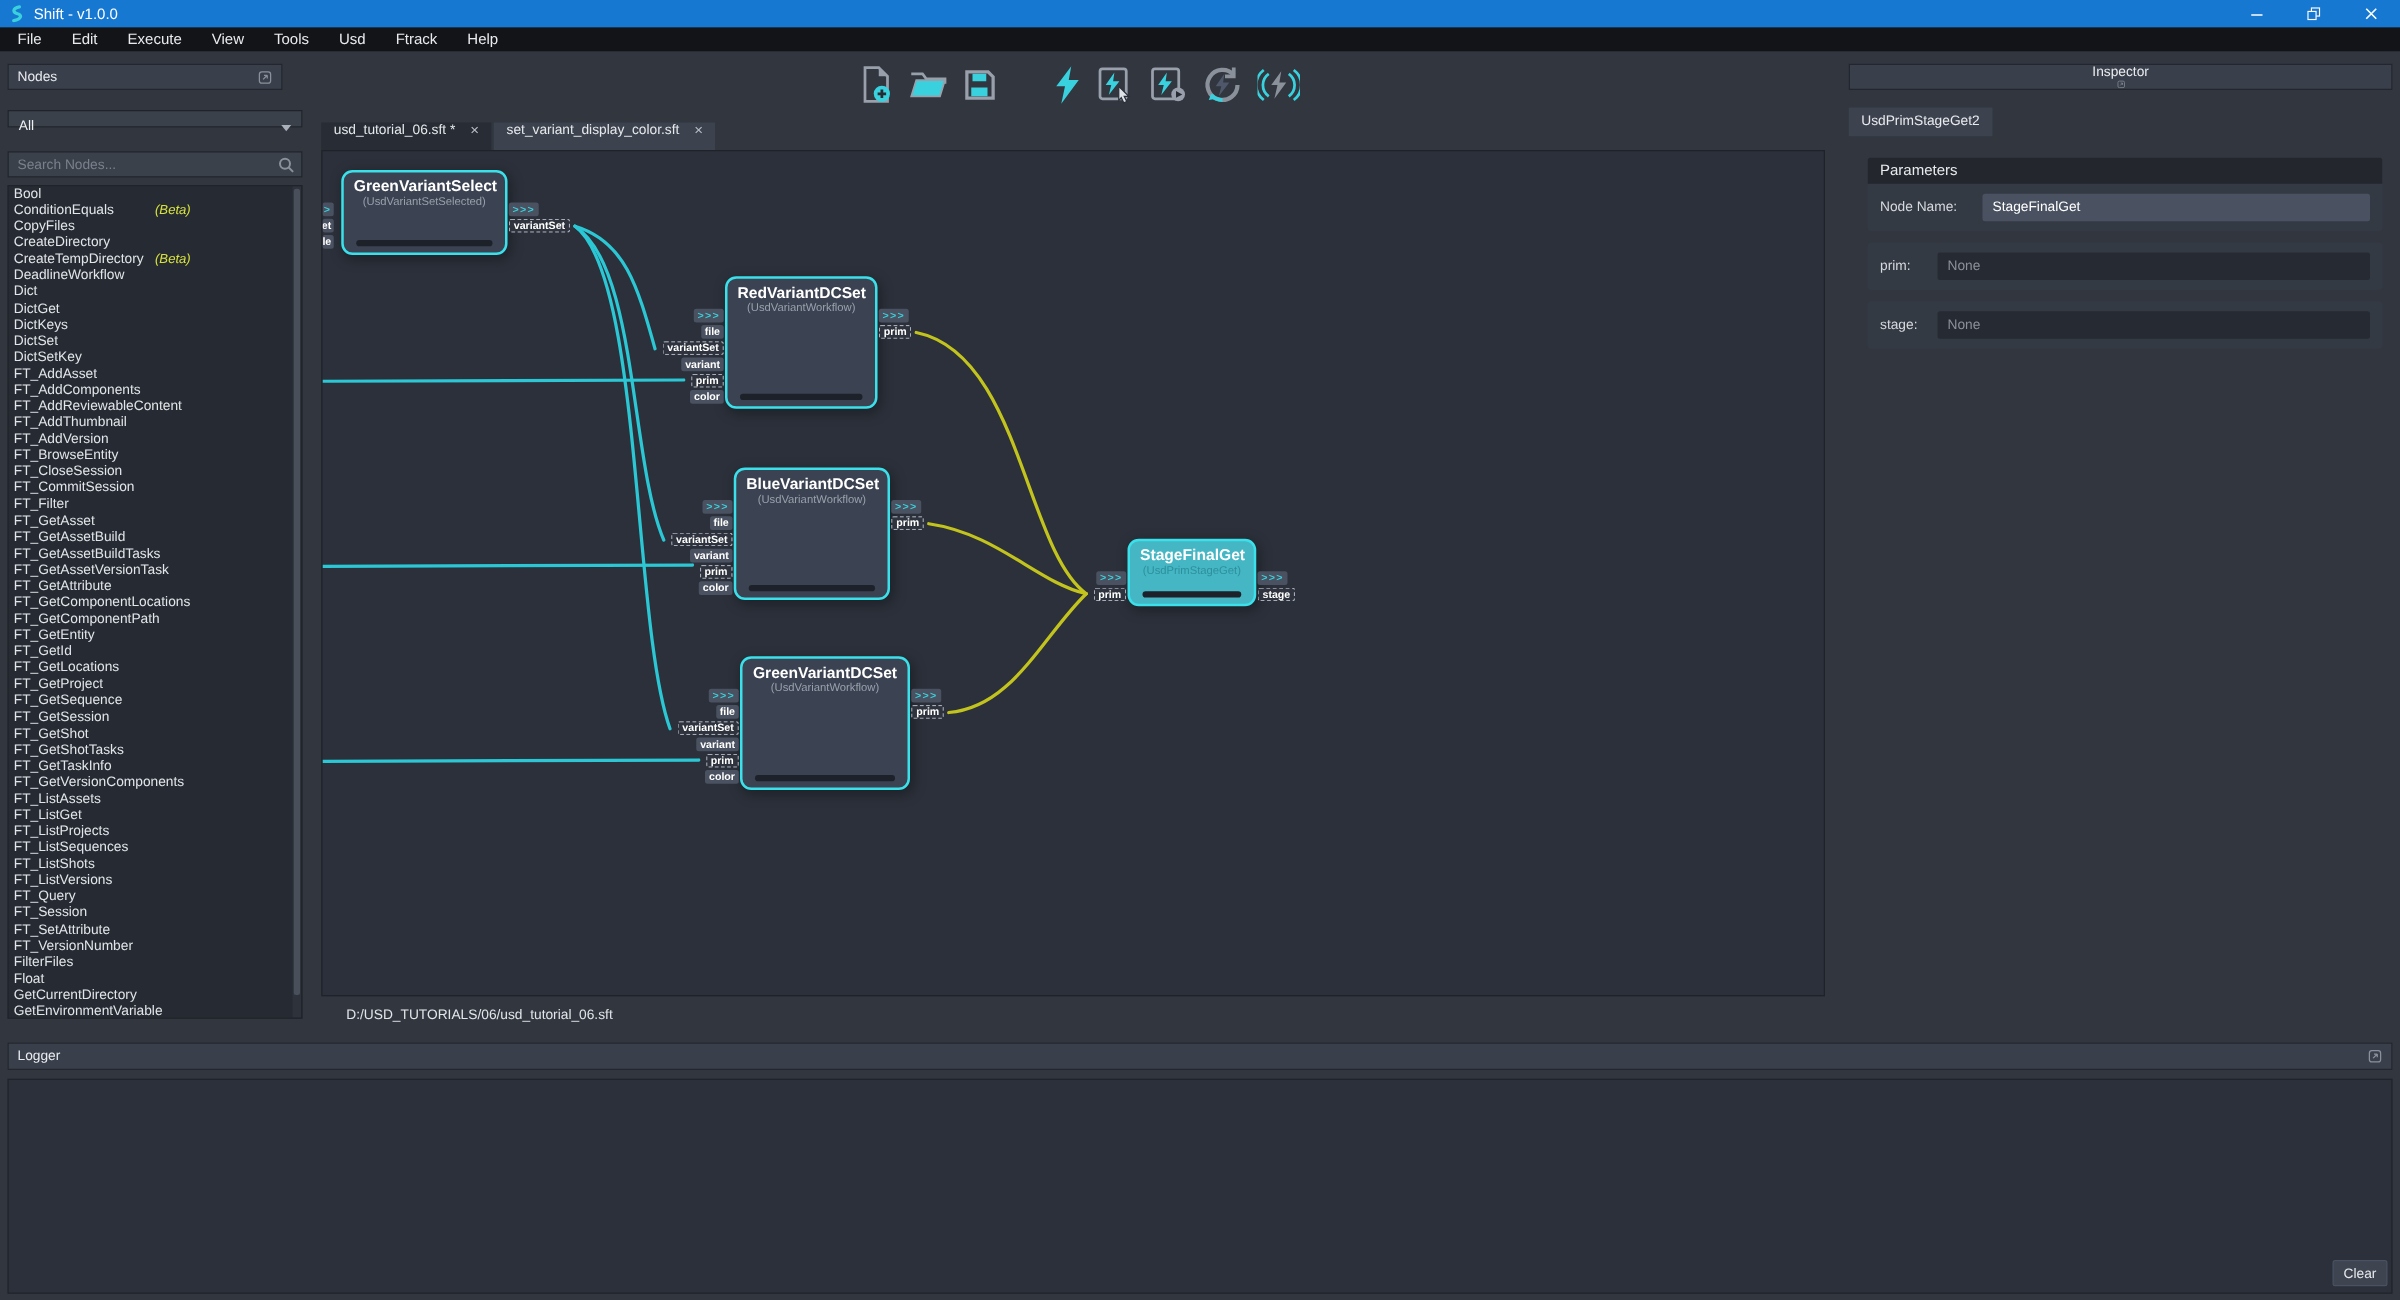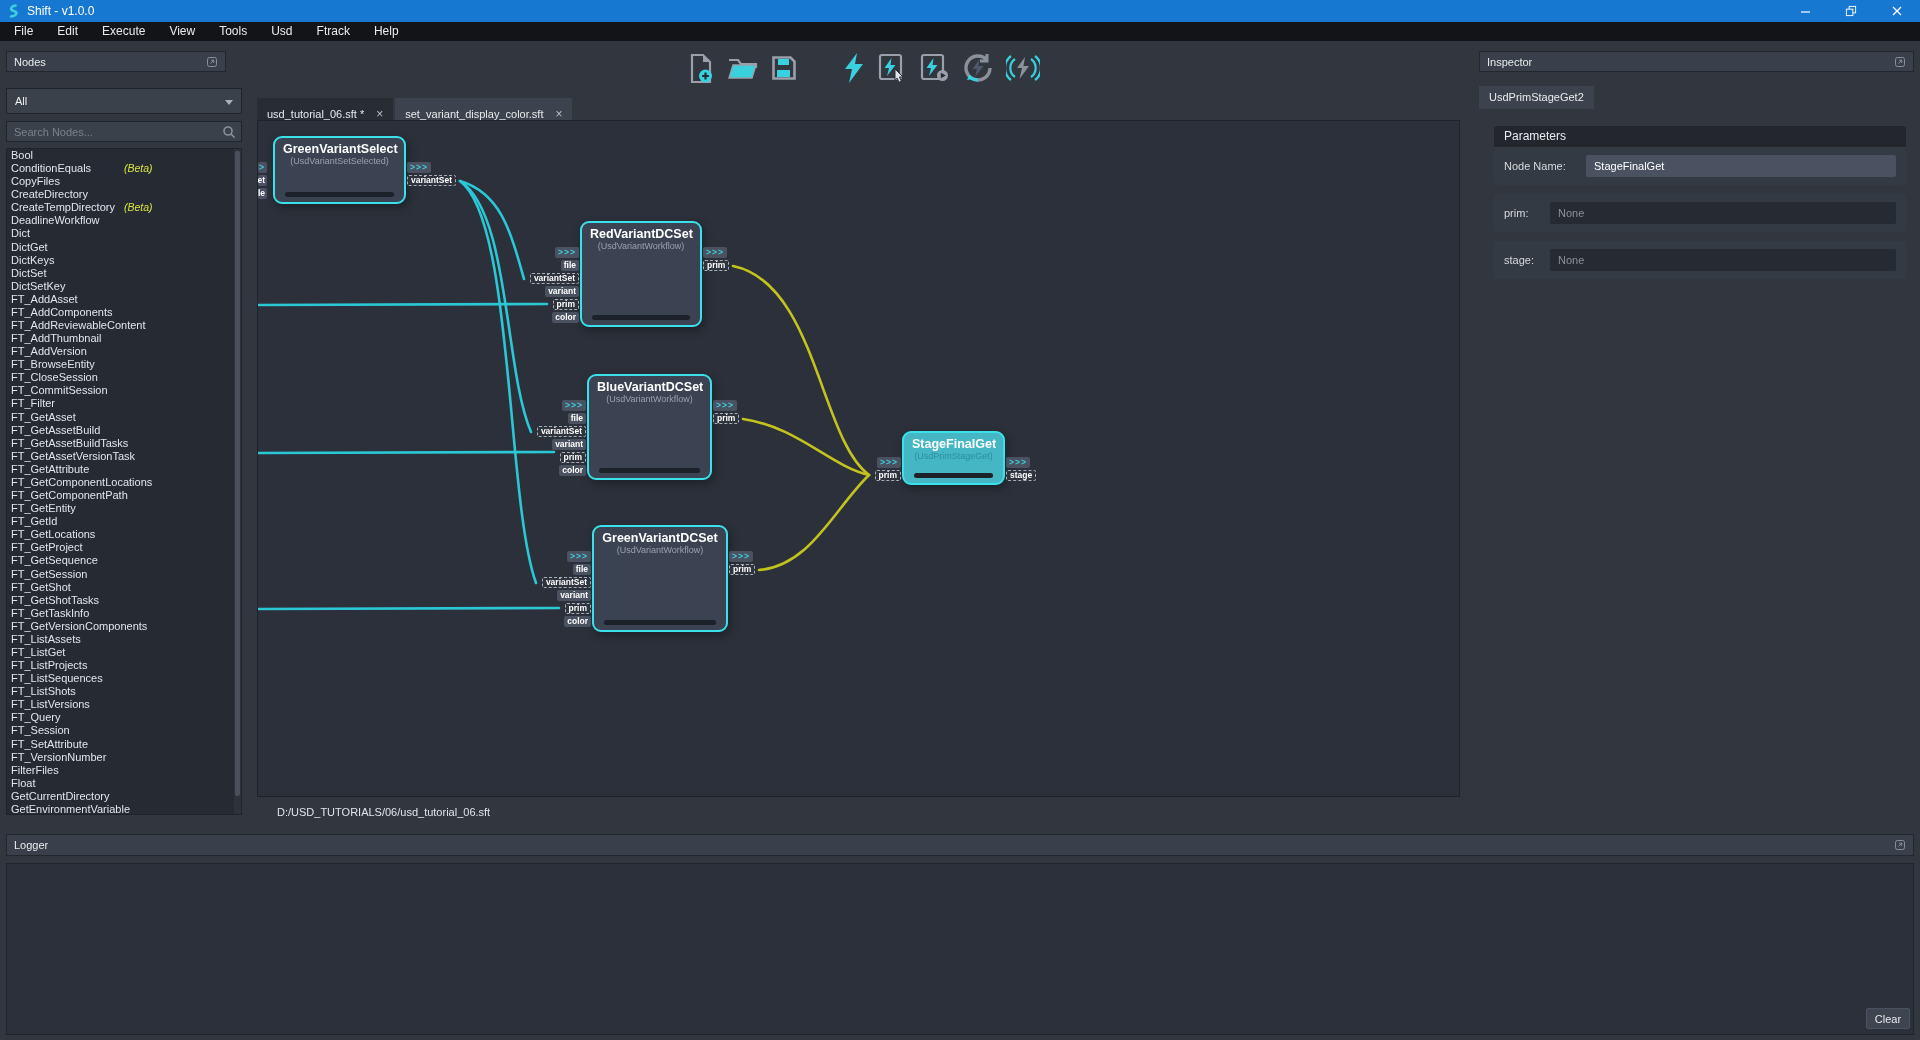--- a/index.html
+++ b/index.html
@@ -20,35 +20,35 @@
   
   .toolbar{position:absolute;left:688px;top:50px;height:40px;display:flex;align-items:center;gap:12px;}
   .tbtn{display:flex;align-items:center;justify-content:center;}
   .tbtn.sep{margin-left:32px;}
 
   
   .phead{position:absolute;background:#3a404b;border:1px solid #23262c;display:flex;align-items:center;justify-content:space-between;font-size:11px;color:#e9ebee;padding:0 7px;}
   .popout{width:12px;height:12px;opacity:.85;}
 
   
-  .combo{position:absolute;left:6px;top:88px;width:236px;height:26px;background:#3a414b;border:1px solid #20242a;font-size:11px;color:#eef0f2;line-height:24px;padding-left:8px;}
+  .combo{position:absolute;left:6px;top:88px;width:236px;height:14px;background:#3a414b;border:1px solid #20242a;font-size:11px;color:#eef0f2;line-height:24px;padding-left:8px;}
   .combo .arr{position:absolute;right:8px;top:11px;width:0;height:0;border-left:4px solid transparent;border-right:4px solid transparent;border-top:5px solid #aab0ba;}
   .searchbox{position:absolute;left:6px;top:121px;width:236px;height:21px;background:#3a414b;border:1px solid #20242a;}
   .searchbox input{width:100%;height:100%;background:transparent;border:none;outline:none;color:#cdd1d6;font-size:11px;padding:0 22px 0 7px;}
   .searchbox input::placeholder{color:#7a818c;}
   .searchbox svg{position:absolute;right:5px;top:3px;}
   .nodelist{position:absolute;left:6px;top:148px;width:236px;height:667px;background:#262b33;border:1px solid #20242a;overflow:hidden;}
   .nrow{position:relative;height:13.08px;line-height:13.08px;font-size:11px;color:#e2e5e9;padding-left:4px;white-space:nowrap;}
   .nrow .beta{position:absolute;left:117px;top:0;color:#d7e23c;font-style:italic;font-size:10.5px;}
   .nl-track{position:absolute;right:0;top:0;width:7px;height:100%;background:#2d323b;}
   .nl-thumb{position:absolute;right:1px;top:2px;width:5px;height:97%;background:#49505b;border-radius:2px;}
 
   
   .tabbar{position:absolute;left:257px;top:98px;height:22px;display:flex;gap:2px;}
-  .tab{height:22px;display:flex;align-items:flex-end;gap:12px;padding:0 10px;font-size:11px;background:#3d434e;color:#e6e9ec;white-space:nowrap;}
+  .tab{height:22px;display:flex;align-items:flex-start;gap:12px;padding:0 10px;font-size:11px;background:#3d434e;color:#e6e9ec;white-space:nowrap;}
   .tab.active{background:#272c35;}
   .tab .x{color:#b9bfc8;font-size:12px;line-height:12px;}
   .canvas{position:absolute;left:257px;top:120px;width:1203px;height:677px;background:#2b303a;border:1px solid #1f2329;overflow:hidden;text-align:center;}
   .canvas svg.edges{position:absolute;left:0;top:0;}
   .statusbar{position:absolute;left:257px;top:799px;width:1203px;height:26px;font-size:11px;line-height:26px;padding-left:8px;color:#e2e5e9;margin-left:12px;}
 
   
   .gnode{position:absolute;background:rgba(60,67,82,.96);border:2px solid #3ae0ea;border-radius:9px;box-shadow:2px 3px 10px rgba(0,0,0,.35);}
   .gnode .t{font-size:12.5px;font-weight:bold;color:#ffffff;padding:4px 8px 0;white-space:nowrap;}
   .gnode .s{font-size:9px;color:#9aa1ad;padding:0 8px;white-space:nowrap;}
@@ -341,21 +341,21 @@
     </div>
     <div class="chip clip" style="top: 54px;">
       <span>variantSet</span>
     </div>
     <div class="chip clip" style="top: 67px;">
       <span>file</span>
     </div>
   </div>
 <div class="statusbar">D:/USD_TUTORIALS/06/usd_tutorial_06.sft</div>
 
-<div class="phead" style="left:1479px;top:51px;width:435px;height:21px;">
+<div class="phead" style="left:1479px;top:51px;width:435px;height:21px;flex-direction:column;">
   <span>Inspector</span>
   <svg class="popout" viewBox="0 0 12 12">
       <rect x="1.5" y="1.5" width="9" height="9" rx="2" fill="none" stroke="#9aa0aa"></rect>
       <path d="M4.5 7.5 L7.8 4.2 M7.8 4.2 h-2.6 M7.8 4.2 v2.6" stroke="#9aa0aa" fill="none"></path>
     </svg>
 </div>
 <div class="insp-tab">UsdPrimStageGet2</div>
 <div class="insp-sections">
     <div class="card">
       <div class="chead">Parameters</div>

